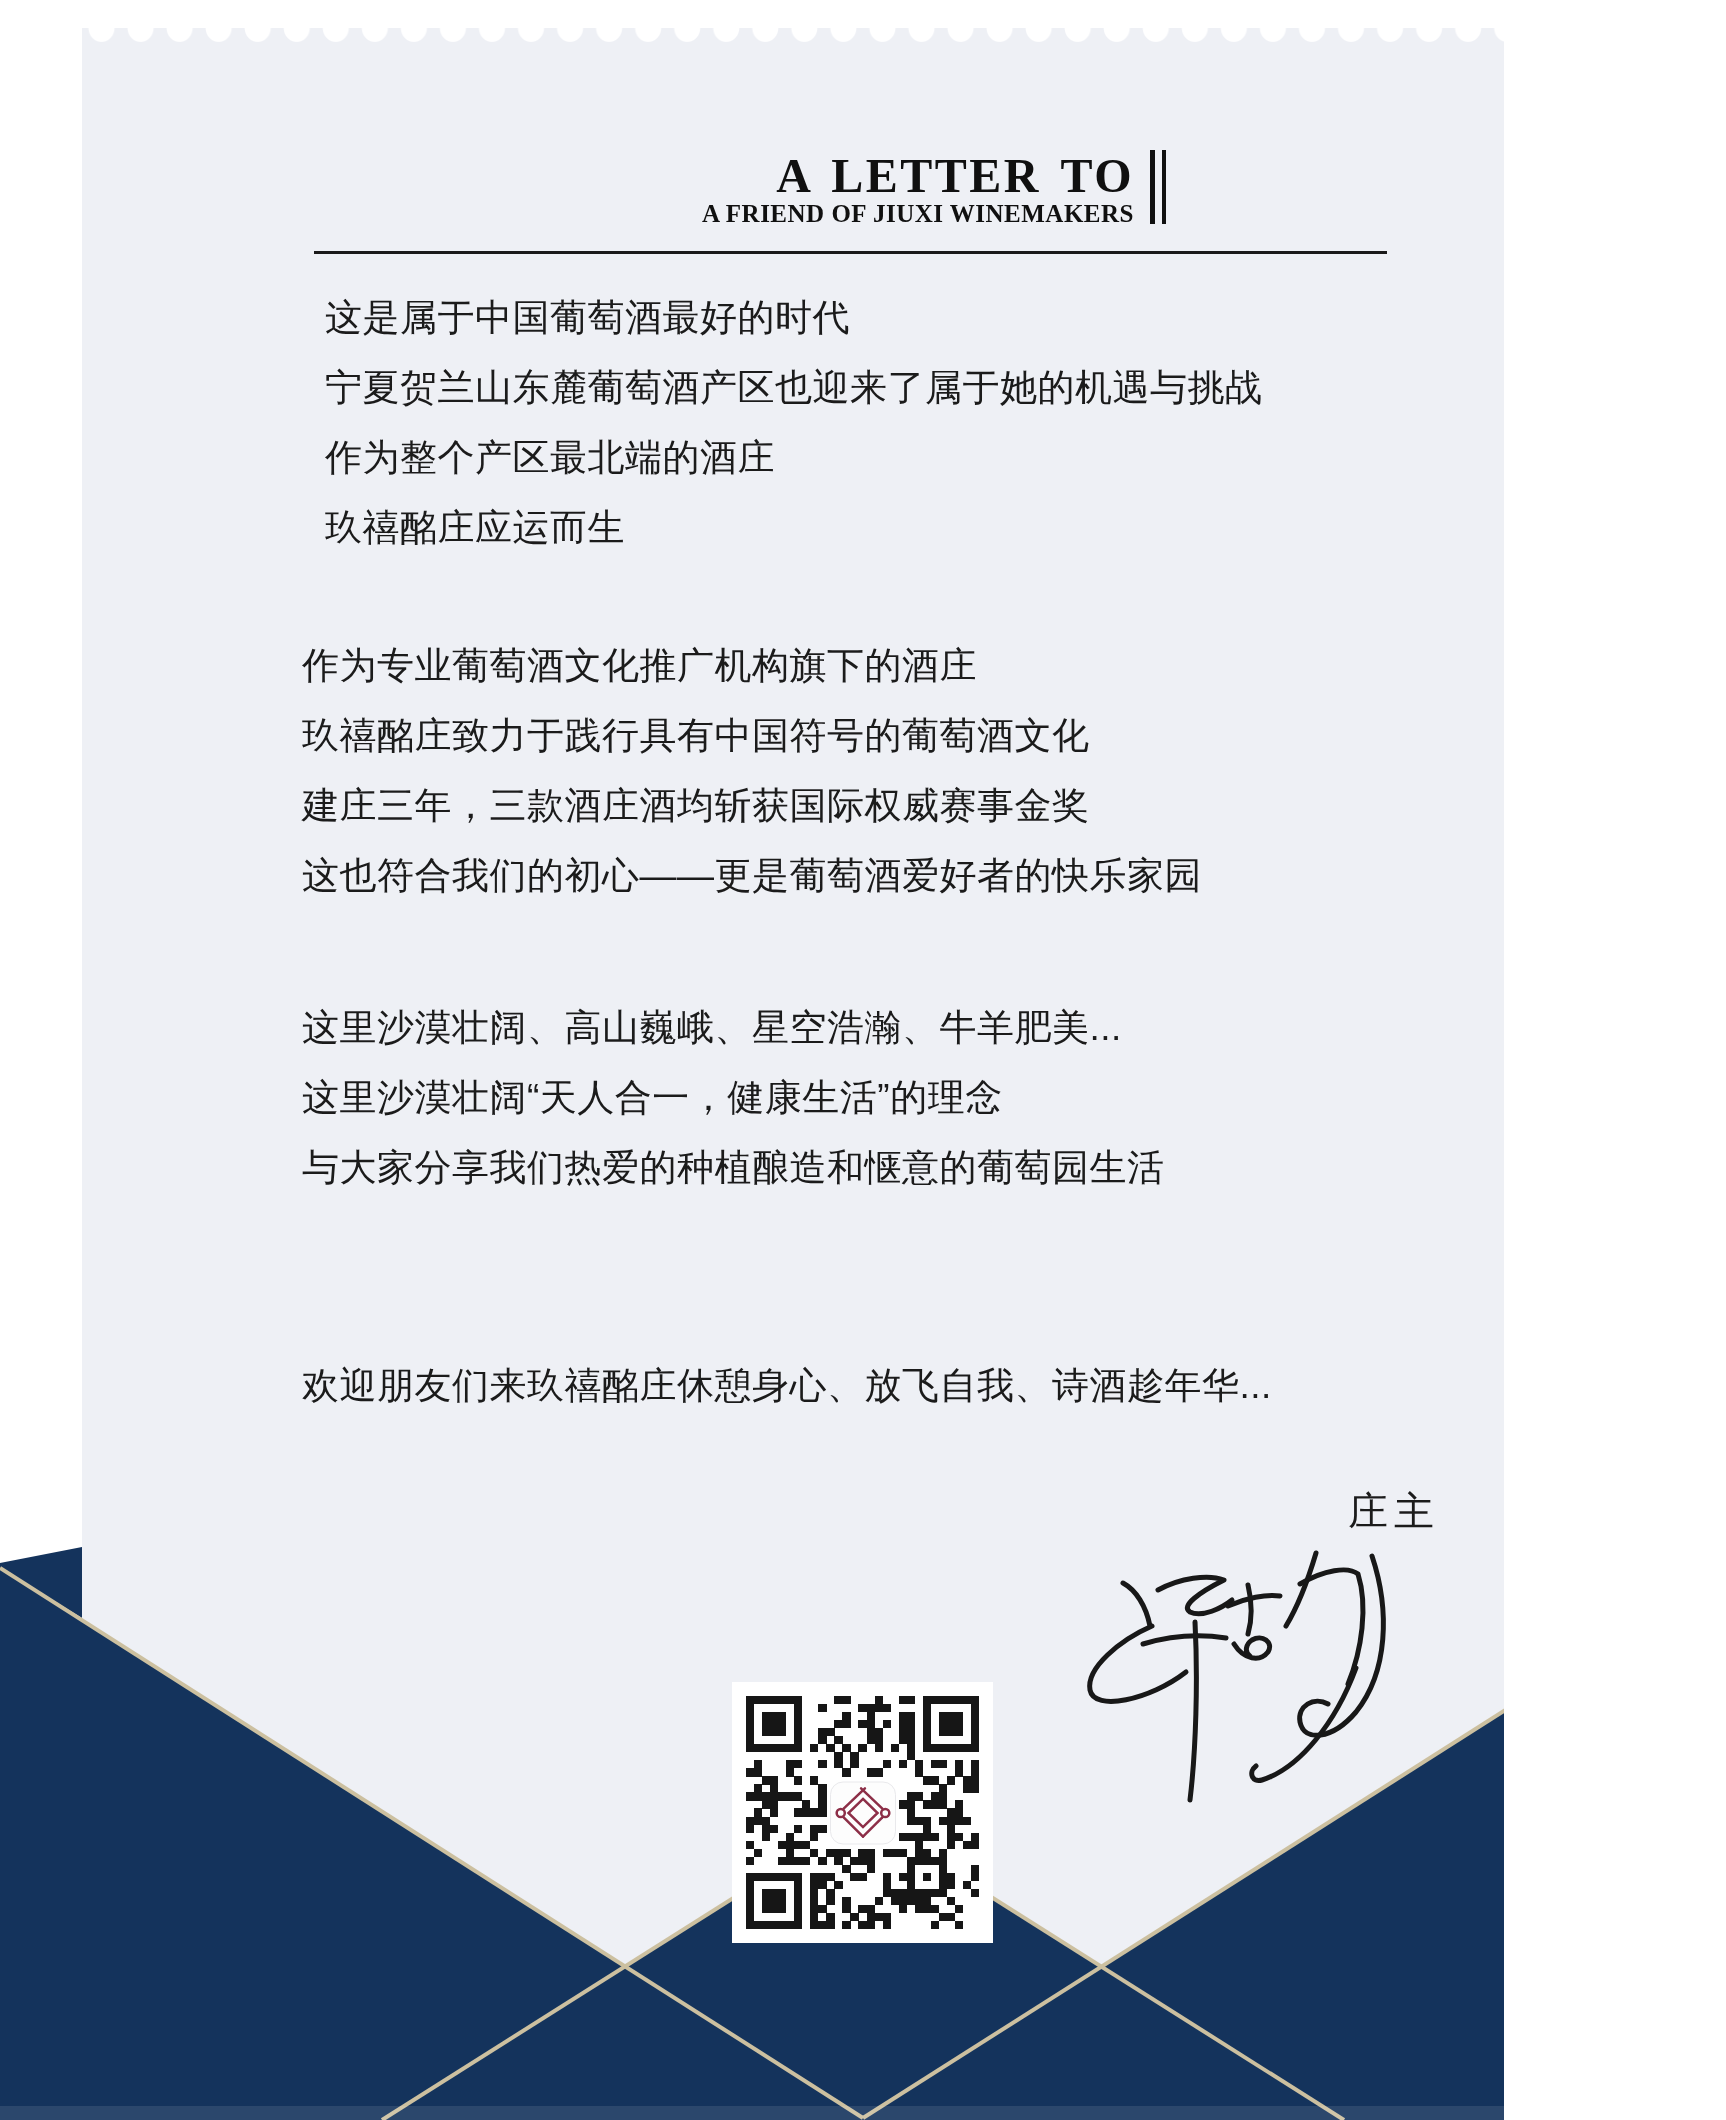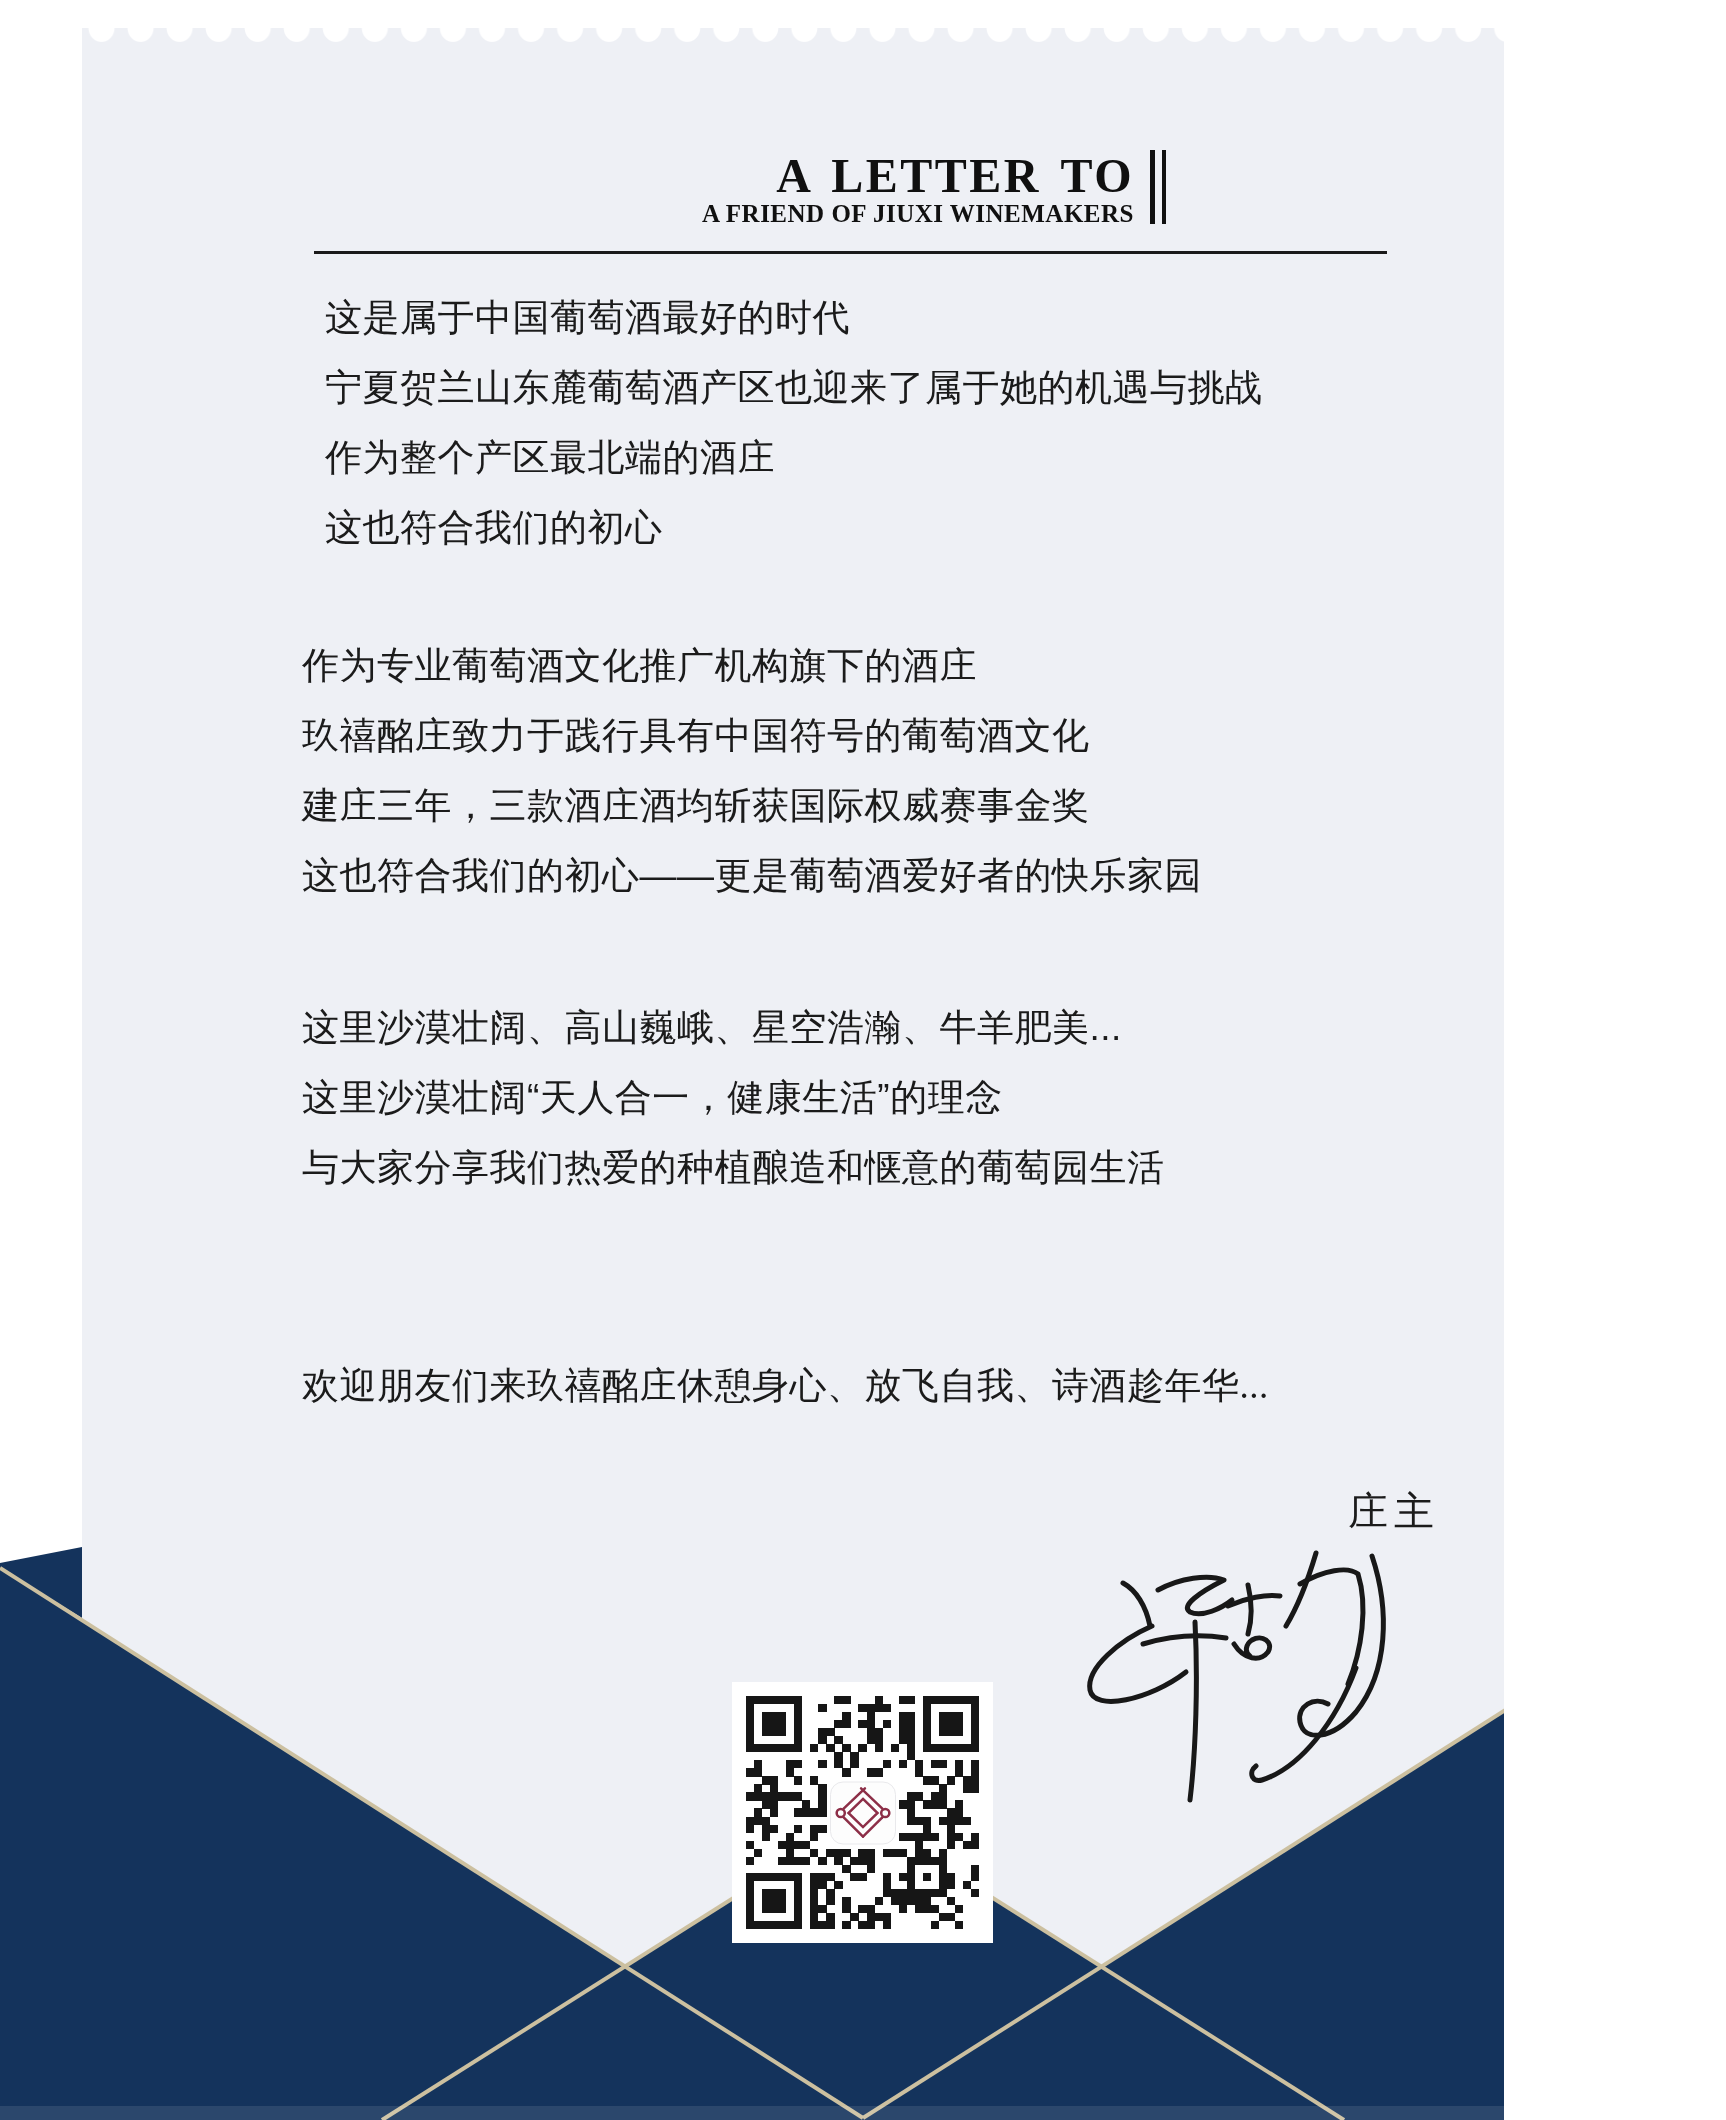--- a/index.html
+++ b/index.html
@@ -33,21 +33,21 @@
   .bars i:last-child{right:0;}
   .divider{position:absolute;left:314px;top:251px;width:1073px;height:2.5px;background:#1a1a1a;}
 
   
   .body-text{position:absolute;left:0;top:0;width:100%;height:100%;}
   .para{position:absolute;left:302px;color:var(--ink);font-size:37px;line-height:70px;
     letter-spacing:0.5px;white-space:nowrap;}
   .para0{top:283px;margin-left:23px;}
   .para1{top:631px;}
   .para2{top:993px;}
-  .para3{top:1351px;font-family:Liberation Serif, serif;}
+  .para3{top:1351px;}
   .signoff{position:absolute;left:1308px;top:1484px;color:var(--ink);font-size:40px;letter-spacing:6px;margin-left:40px;}
 
   
   .overlay{position:absolute;left:0;top:0;width:1726px;height:2120px;}
   .sig path{fill:none;stroke:#181818;stroke-width:5px;stroke-linecap:round;stroke-linejoin:round;}
   .env .flap{fill:var(--navy);stroke:none;}
   .env .trimline{stroke:var(--trim);stroke-width:4px;fill:none;}
   .env .fold{fill:rgba(255,255,255,0.10);}
 
   
@@ -73,21 +73,21 @@
       <i></i>
       <i></i>
     </div>
   <div class="divider"></div>
 
   <div class="body-text" id="paragraphs">
       <div class="para para0">
         <div class="line">这是属于中国葡萄酒最好的时代</div>
         <div class="line">宁夏贺兰山东麓葡萄酒产区也迎来了属于她的机遇与挑战</div>
         <div class="line">作为整个产区最北端的酒庄</div>
-        <div class="line">这也符合我们的初心</div>
+        <div class="line">玖禧酩庄应运而生</div>
       </div>
       <div class="para para1">
         <div class="line">作为专业葡萄酒文化推广机构旗下的酒庄</div>
         <div class="line">玖禧酩庄致力于践行具有中国符号的葡萄酒文化</div>
         <div class="line">建庄三年，三款酒庄酒均斩获国际权威赛事金奖</div>
         <div class="line">这也符合我们的初心——更是葡萄酒爱好者的快乐家园</div>
       </div>
       <div class="para para2">
         <div class="line">这里沙漠壮阔、高山巍峨、星空浩瀚、牛羊肥美...</div>
         <div class="line">这里沙漠壮阔“天人合一，健康生活”的理念</div>

